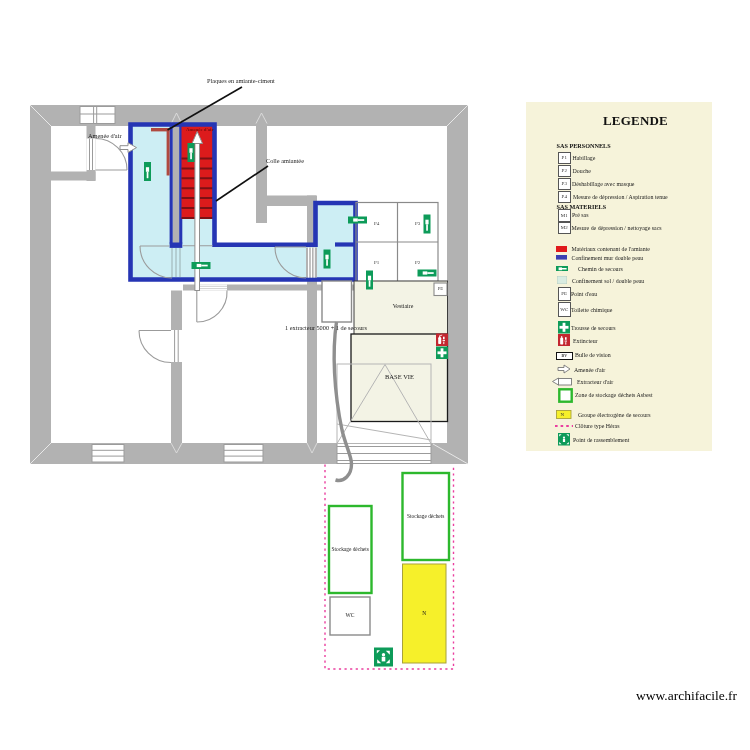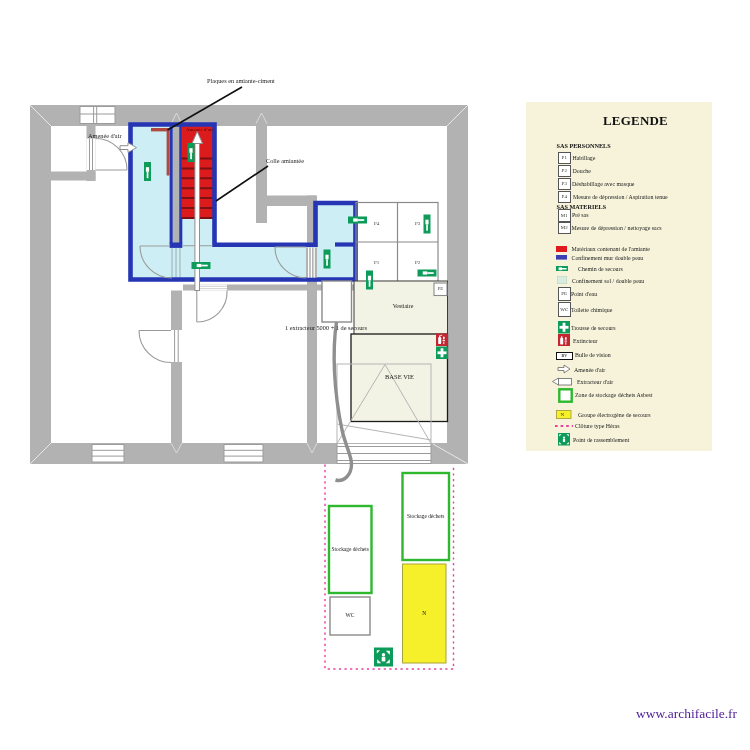--- a/index.html
+++ b/index.html
@@ -11,21 +11,21 @@
   .lbl.tiny{font-size:5px;color:#3c3c3c;}
   .lbl.red{font-size:4.8px;color:#7a0d0d;font-weight:bold;}
   .lbl.center{transform:translateX(-50%);}
   #legend-panel{position:absolute;left:526px;top:102px;width:186px;height:349px;background:#f6f3da;}
   #legend-title{position:absolute;left:77px;top:11px;font-size:13px;font-weight:bold;color:#111;letter-spacing:.2px;}
   .lg-header{position:absolute;font-size:6.2px;font-weight:bold;color:#111;}
   .lg-row{position:absolute;}
   .lg-box{position:absolute;width:10.5px;height:10.5px;background:#fff;border:1px solid #555;
           font-size:5px;color:#333;display:flex;align-items:center;justify-content:center;}
   .lg-text{position:absolute;font-size:5.9px;color:#1c1c1c;white-space:nowrap;}
-  #archifacile{position:absolute;left:636px;top:706px;font-size:13.5px;color:#4c1d95;}
+  #archifacile{position:absolute;left:636px;top:688px;font-size:13.5px;color:#000000;}
 </style>
 </head>
 <body>
 
 <div id="stage">
 
 <svg id="plan-svg" width="750" height="750" viewBox="0 0 750 750">
   <defs>
     <g id="vbadge">
       <rect x="0" y="0" width="7" height="19" fill="#0d9b59"></rect>

